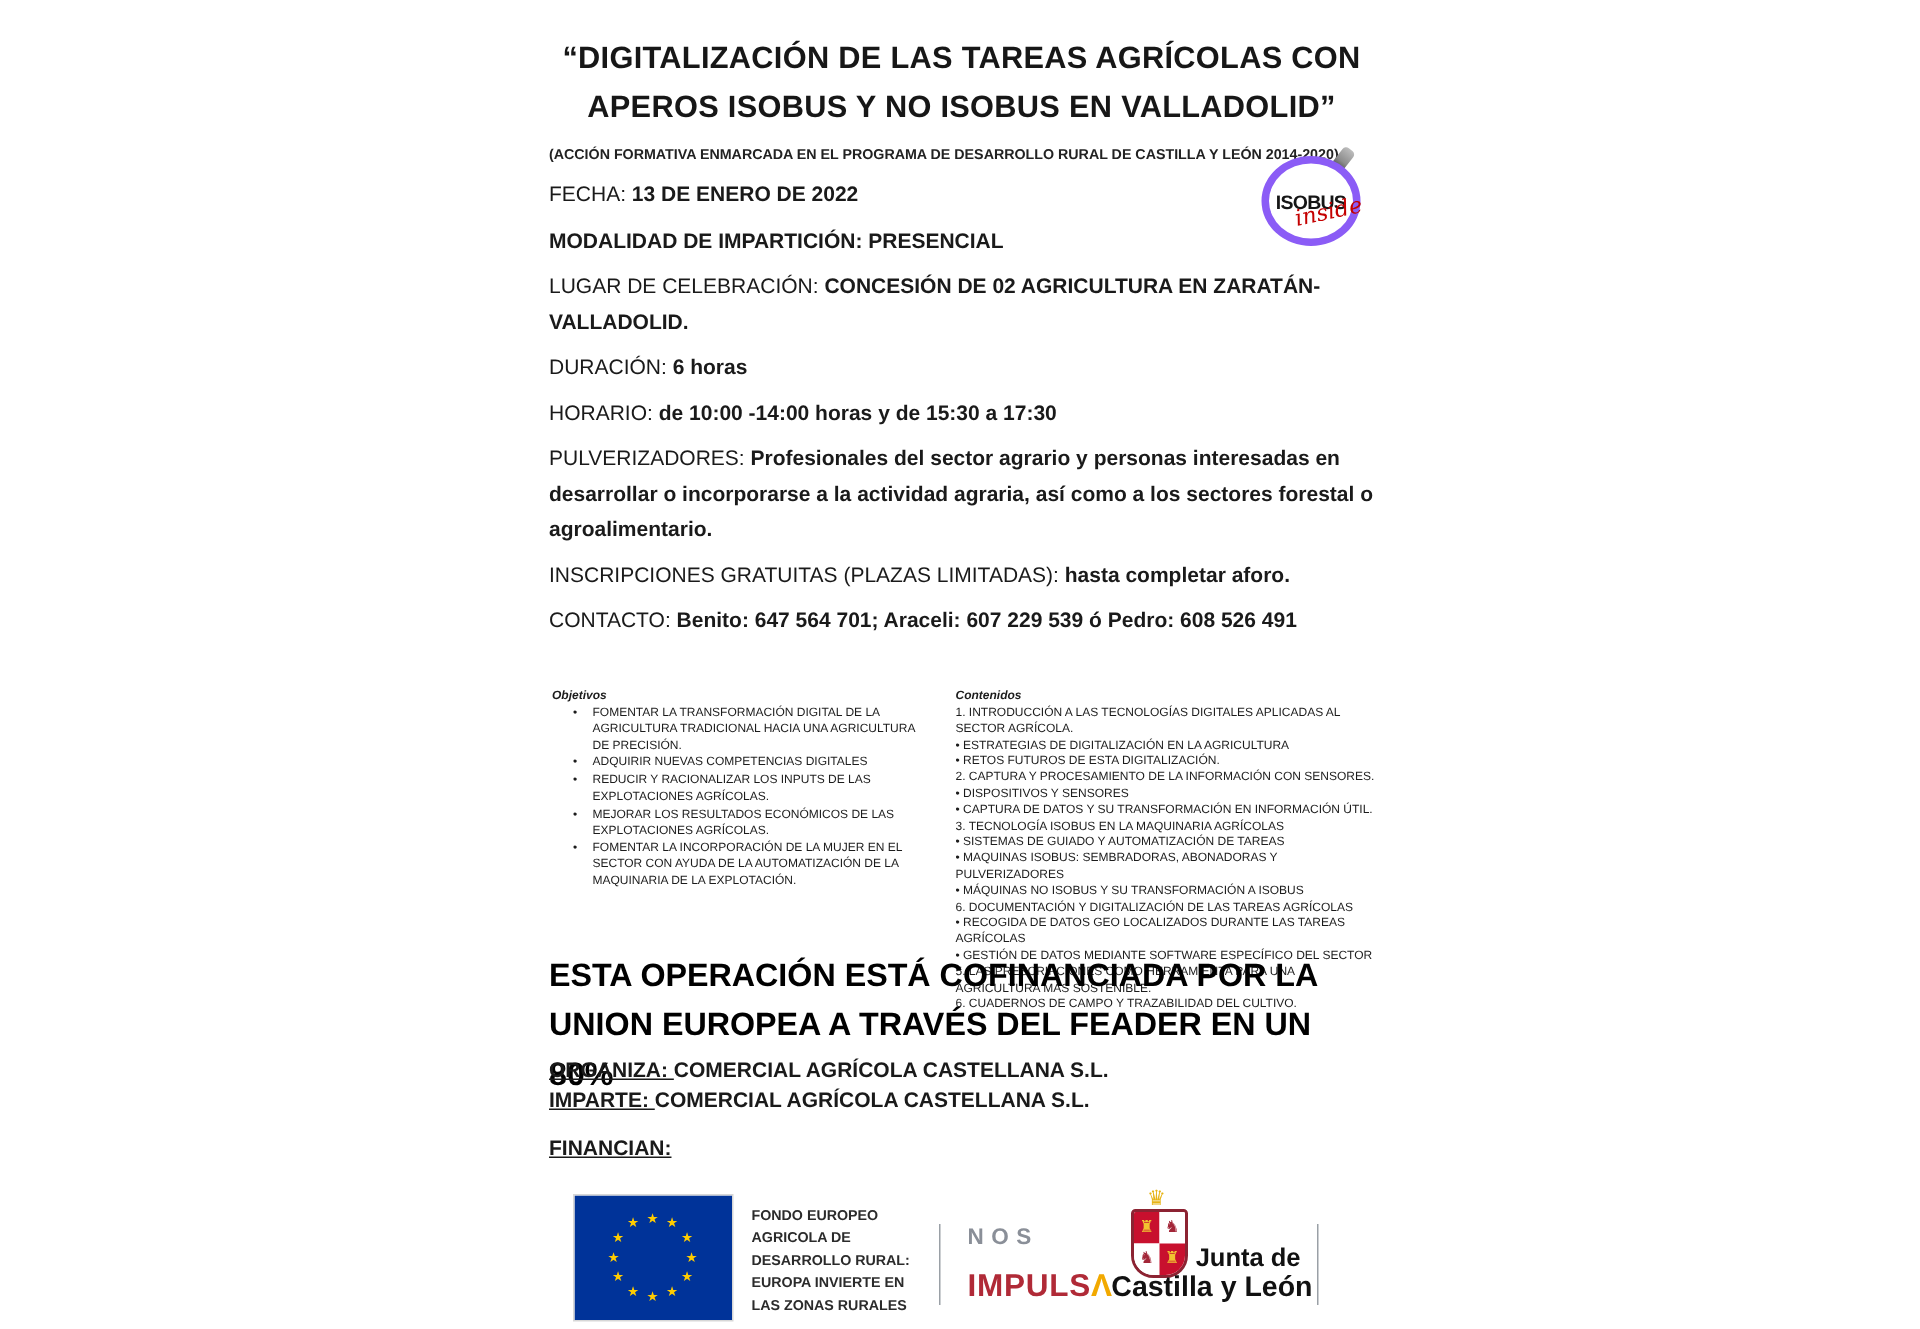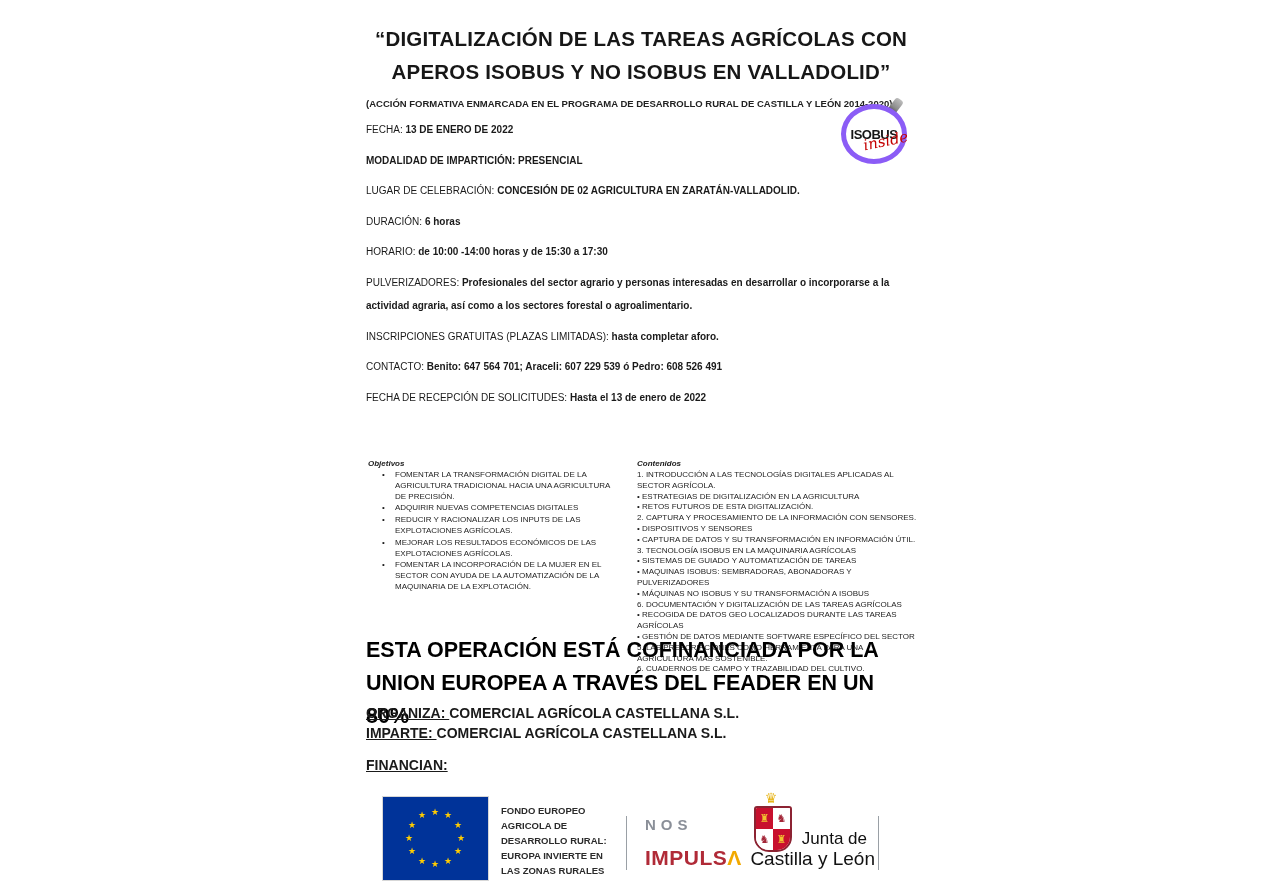--- a/index.html
+++ b/index.html
@@ -12,21 +12,21 @@
     position:absolute;left:365px;top:22px;width:552px;
     font-size:20.5px;font-weight:bold;text-align:center;line-height:33px;
     letter-spacing:.2px;color:#171717;
   }
   .subtitle{
     position:absolute;left:366px;top:98px;width:552px;
     font-size:9.5px;font-weight:bold;color:#222;
   }
   
   .details{position:absolute;left:366px;top:118px;width:552px;}
-  .details p{margin:0 0 7px 0;font-size:10px;line-height:23.5px;}
+  .details p{margin:0 0 7px 0;font-size:14px;line-height:23.5px;}
   .details .lbl{font-weight:normal;}
   .details .lbl.bold{font-weight:bold;}
   .details .val{font-weight:bold;}
   
   .isobus{position:absolute;left:839px;top:98px;width:80px;height:66px;}
   .isobus .ring{
     position:absolute;left:2px;top:6px;width:56px;height:50px;
     border:5px solid #8b5cf6;border-radius:50%;
     display:flex;align-items:center;justify-content:center;
   }
@@ -79,21 +79,21 @@
   .junta{position:absolute;left:740px;top:793px;width:135px;height:85px;}
   .crown{position:absolute;left:12px;top:-2px;width:38px;text-align:center;color:#e7b416;font-size:14px;line-height:14px;}
   .shield{
     position:absolute;left:14px;top:13px;width:34px;height:42px;
     border:2px solid #8c2332;border-radius:3px 3px 15px 15px;overflow:hidden;
     display:grid;grid-template-columns:1fr 1fr;grid-template-rows:1fr 1fr;background:#fff;
   }
   .shield .q{display:flex;align-items:center;justify-content:center;font-size:11px;line-height:1;}
   .q-castle{background:#c8102e;color:#f2c230;}
   .q-lion{background:#ffffff;color:#a32638;}
-  .junta-name{position:absolute;left:0;top:36px;width:135px;font-weight:normal;color:#111;}
+  .junta-name{position:absolute;left:0;top:36px;width:135px;font-weight:bold;color:#111;}
   .junta-name .l1{font-size:17px;text-align:right;padding-right:8px;line-height:20px;}
   .junta-name .l2{font-size:19px;text-align:right;line-height:20px;}
 </style>
 </head>
 <body>
 
 <div class="page">
 
   <div class="title">“DIGITALIZACIÓN DE LAS TAREAS AGRÍCOLAS CON APEROS ISOBUS Y NO ISOBUS EN VALLADOLID”</div>
   <div class="subtitle">(ACCIÓN FORMATIVA ENMARCADA EN EL PROGRAMA DE DESARROLLO RURAL DE CASTILLA Y LEÓN 2014-2020)</div>
@@ -108,21 +108,20 @@
 
   <div class="details">
     <p><span class="lbl">FECHA: </span><span class="val">13 DE ENERO DE 2022</span></p>
     <p><span class="lbl bold">MODALIDAD DE IMPARTICIÓN: </span><span class="val">PRESENCIAL</span></p>
     <p><span class="lbl">LUGAR DE CELEBRACIÓN: </span><span class="val">CONCESIÓN DE 02 AGRICULTURA EN ZARATÁN-VALLADOLID.</span></p>
     <p><span class="lbl">DURACIÓN: </span><span class="val">6 horas</span></p>
     <p><span class="lbl">HORARIO: </span><span class="val">de 10:00 -14:00 horas y de 15:30 a 17:30</span></p>
     <p><span class="lbl">PULVERIZADORES: </span><span class="val">Profesionales del sector agrario y personas interesadas en desarrollar o incorporarse a la actividad agraria, así como a los sectores forestal o agroalimentario.</span></p>
     <p><span class="lbl">INSCRIPCIONES GRATUITAS (PLAZAS LIMITADAS): </span><span class="val">hasta completar aforo.</span></p>
     <p><span class="lbl">CONTACTO: </span><span class="val">Benito: 647 564 701; Araceli: 607 229 539 ó Pedro: 608 526 491</span></p>
-    <p><span class="lbl">FECHA DE RECEPCIÓN DE SOLICITUDES: </span><span class="val">Hasta el 13 de enero de 2022</span></p>
   </div>
 
   <div class="cols">
     <div class="col-obj">
       <div class="col-head">Objetivos</div>
       <ul class="obj-list">
         <li>FOMENTAR LA TRANSFORMACIÓN DIGITAL DE LA AGRICULTURA TRADICIONAL HACIA UNA AGRICULTURA DE PRECISIÓN.</li>
         <li>ADQUIRIR NUEVAS COMPETENCIAS DIGITALES</li>
         <li>REDUCIR Y RACIONALIZAR LOS INPUTS DE LAS EXPLOTACIONES AGRÍCOLAS.</li>
         <li>MEJORAR LOS RESULTADOS ECONÓMICOS DE LAS EXPLOTACIONES AGRÍCOLAS.</li>

